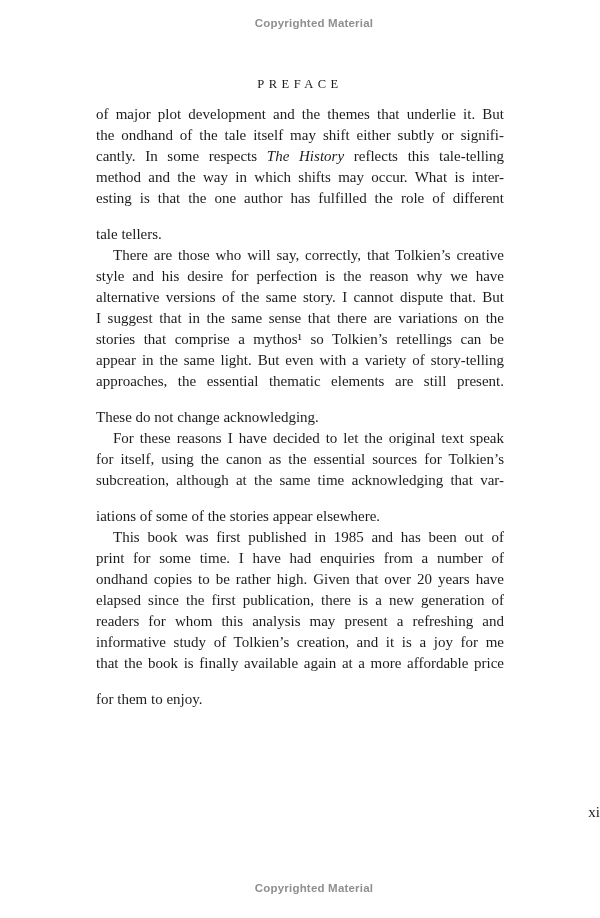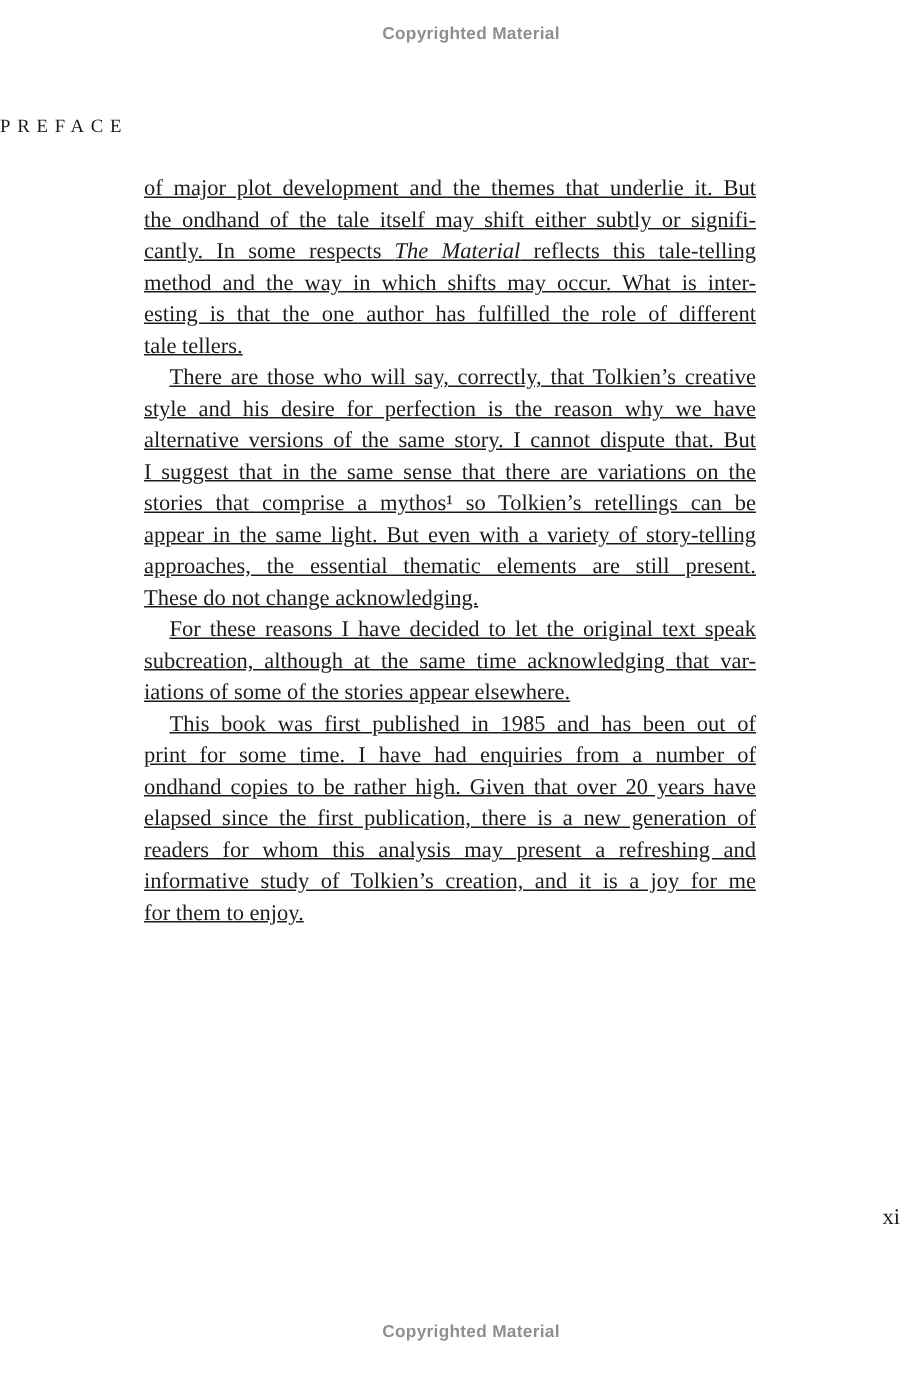--- a/index.html
+++ b/index.html
@@ -23,42 +23,41 @@
     letter-spacing: 0.2px;
     color: #8f8f8f;
   }
   .notice.top { top: 17px; }
   .notice.bottom { top: 882px; }
   .heading {
     position: absolute;
     top: 77px;
     left: 0;
     width: 100%;
-    text-align: left;
+    text-align: center;
     font-size: 12.5px;
     letter-spacing: 4.5px;
     color: #1a1a1a;
   }
   .body-text {
     position: absolute;
-    top: 116px;
+    top: 104px;
     left: 96px;
     width: 408px;
     font-size: 15px;
     line-height: 21px;
-    text-decoration: underline;
   }
   .paragraph { margin: 0; }
   .line {
     height: 21px;
     overflow: hidden;
     text-align: justify;
     text-align-last: justify;
   }
-  .line.last { text-align-last: left; }
+  .line.last { text-align-last: left; margin-top: 15px; }
   .line.indent { text-indent: 17px; }
   .italic { font-style: italic; }
   .page-number {
     position: absolute;
     top: 804px;
     left: 0;
     width: 100%;
     text-align: right;
     font-size: 15px;
     color: #1c1c1c;
@@ -70,47 +69,49 @@
 <div class="page">
 
   <div class="notice top">Copyrighted Material</div>
 
   <div class="heading">PREFACE</div>
 
   <div class="body-text">
       <div class="paragraph">
         <div class="line"><span>of major plot development and the themes that underlie it. But</span></div>
         <div class="line"><span>the ondhand of the tale itself may shift either subtly or signifi-</span></div>
-        <div class="line"><span>cantly. In some respects </span><span class="italic">The Material</span><span> reflects this tale-telling</span></div>
+        <div class="line"><span>cantly. In some respects </span><span class="italic">The History</span><span> reflects this tale-telling</span></div>
         <div class="line"><span>method and the way in which shifts may occur. What is inter-</span></div>
         <div class="line"><span>esting is that the one author has fulfilled the role of different</span></div>
         <div class="line last"><span>tale tellers.</span></div>
       </div>
       <div class="paragraph">
         <div class="line indent"><span>There are those who will say, correctly, that Tolkien’s creative</span></div>
         <div class="line"><span>style and his desire for perfection is the reason why we have</span></div>
         <div class="line"><span>alternative versions of the same story. I cannot dispute that. But</span></div>
         <div class="line"><span>I suggest that in the same sense that there are variations on the</span></div>
         <div class="line"><span>stories that comprise a mythos¹ so Tolkien’s retellings can be</span></div>
         <div class="line"><span>appear in the same light. But even with a variety of story-telling</span></div>
         <div class="line"><span>approaches, the essential thematic elements are still present.</span></div>
         <div class="line last"><span>These do not change acknowledging.</span></div>
       </div>
       <div class="paragraph">
         <div class="line indent"><span>For these reasons I have decided to let the original text speak</span></div>
+        <div class="line"><span>for itself, using the canon as the essential sources for Tolkien’s</span></div>
         <div class="line"><span>subcreation, although at the same time acknowledging that var-</span></div>
         <div class="line last"><span>iations of some of the stories appear elsewhere.</span></div>
       </div>
       <div class="paragraph">
         <div class="line indent"><span>This book was first published in 1985 and has been out of</span></div>
         <div class="line"><span>print for some time. I have had enquiries from a number of</span></div>
         <div class="line"><span>ondhand copies to be rather high. Given that over 20 years have</span></div>
         <div class="line"><span>elapsed since the first publication, there is a new generation of</span></div>
         <div class="line"><span>readers for whom this analysis may present a refreshing and</span></div>
         <div class="line"><span>informative study of Tolkien’s creation, and it is a joy for me</span></div>
+        <div class="line"><span>that the book is finally available again at a more affordable price</span></div>
         <div class="line last"><span>for them to enjoy.</span></div>
       </div>
     </div>
 
   <div class="page-number">xi</div>
 
   <div class="notice bottom">Copyrighted Material</div>
 
 </div>
 

